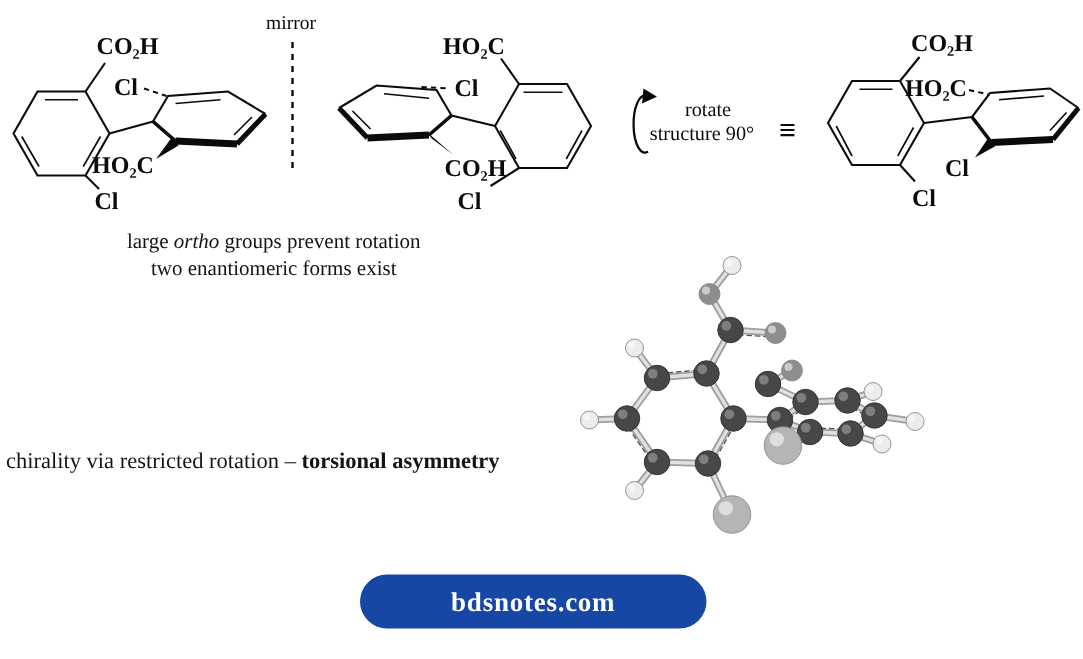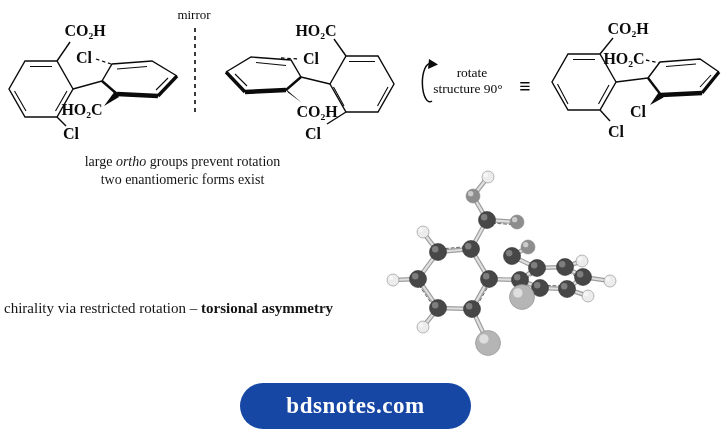--- a/index.html
+++ b/index.html
@@ -10,23 +10,23 @@
   #diagram-svg{position:absolute;left:0;top:0;}
   svg text{font-family:"Liberation Serif","DejaVu Serif",serif;fill:#0b0b0b;}
   .chem-label{font-size:16px;font-weight:700;}
   .mirror-label{font-size:13px;}
   .rotate-label{font-size:13.5px;}
   .equiv-label{font-size:20px;font-weight:700;}
   .caption{position:absolute;color:#141414;}
   #caption-ortho{left:40px;top:153px;width:285px;text-align:center;font-size:14px;line-height:18px;}
   #caption-chirality{left:4px;top:300px;font-size:15px;}
   #badge{
-    position:absolute;left:240px;top:383px;width:231px;height:46px;border-radius:26px;
+    position:absolute;left:240px;top:383px;width:231px;height:36px;border-radius:26px;
     display:flex;align-items:center;justify-content:center;
-    font-size:23px;font-weight:700;letter-spacing:0.5px;cursor:pointer;
+    font-size:18px;font-weight:700;letter-spacing:0.5px;cursor:pointer;
   }
 </style>
 </head>
 <body>
 
 <div id="stage">
 
   <svg id="diagram-svg" width="722" height="439" viewBox="0 0 722 439">
 
     <g stroke="#0b0b0b" stroke-width="1.4" fill="none">

